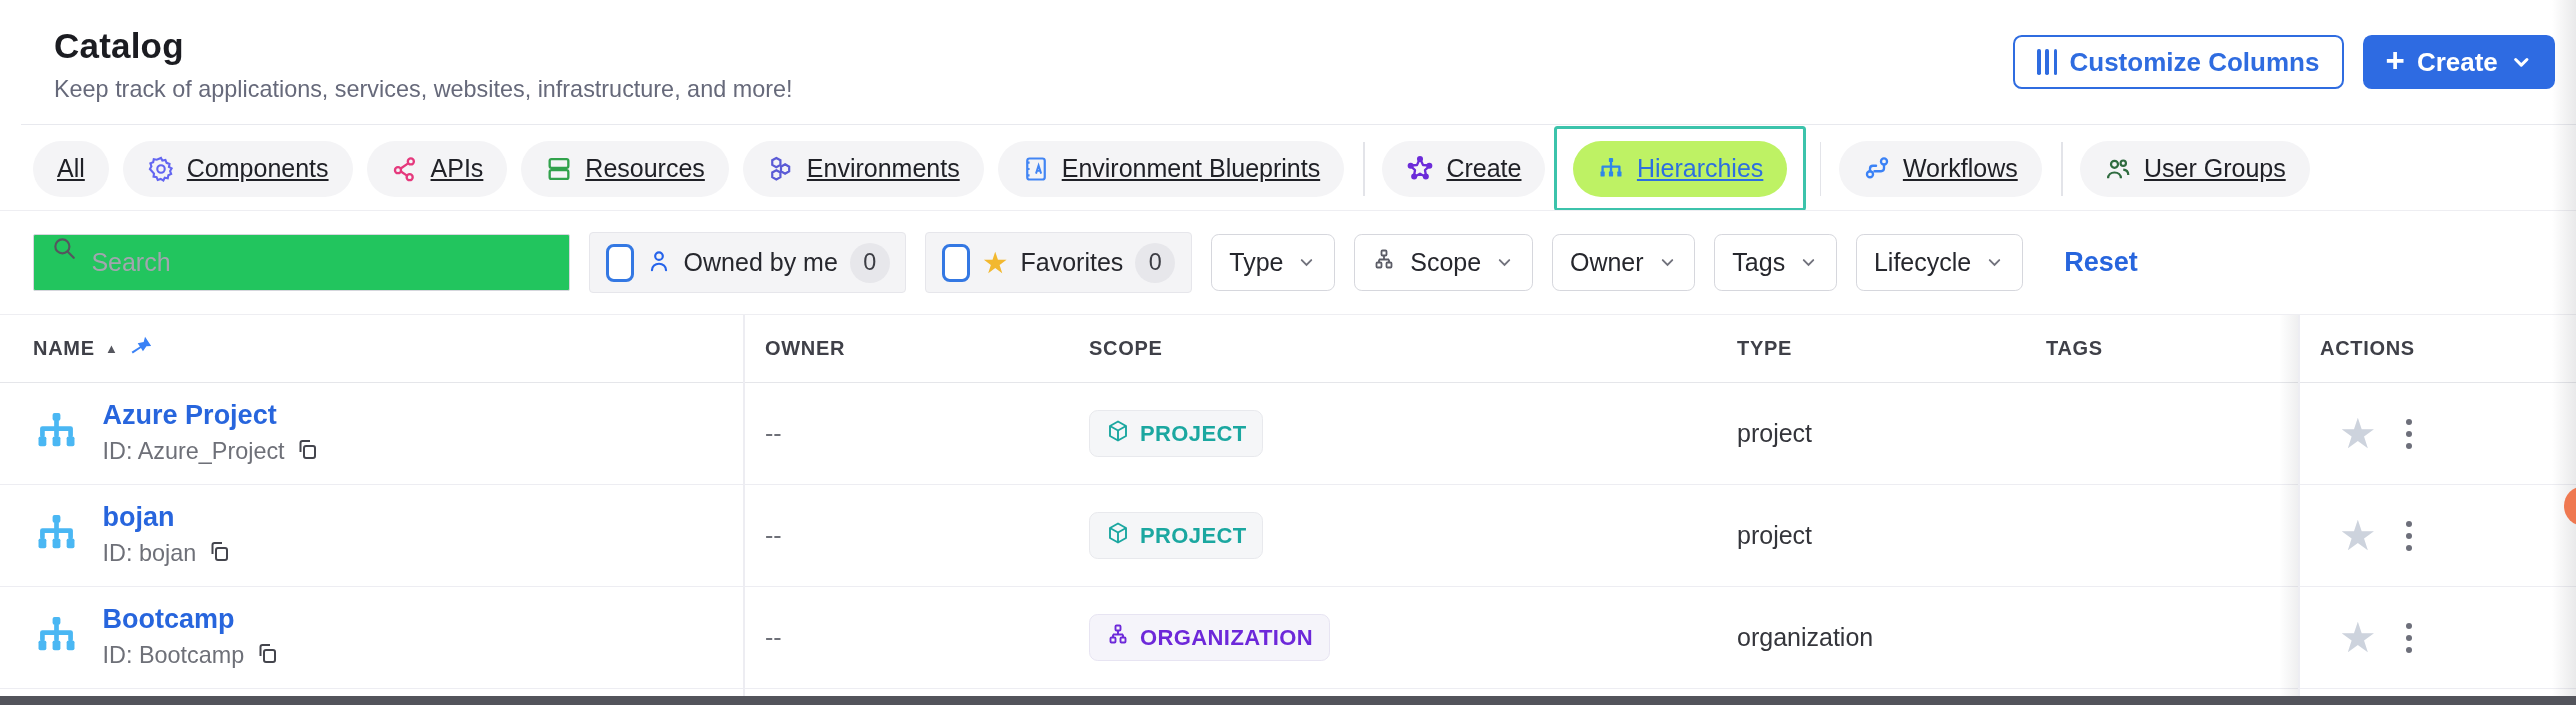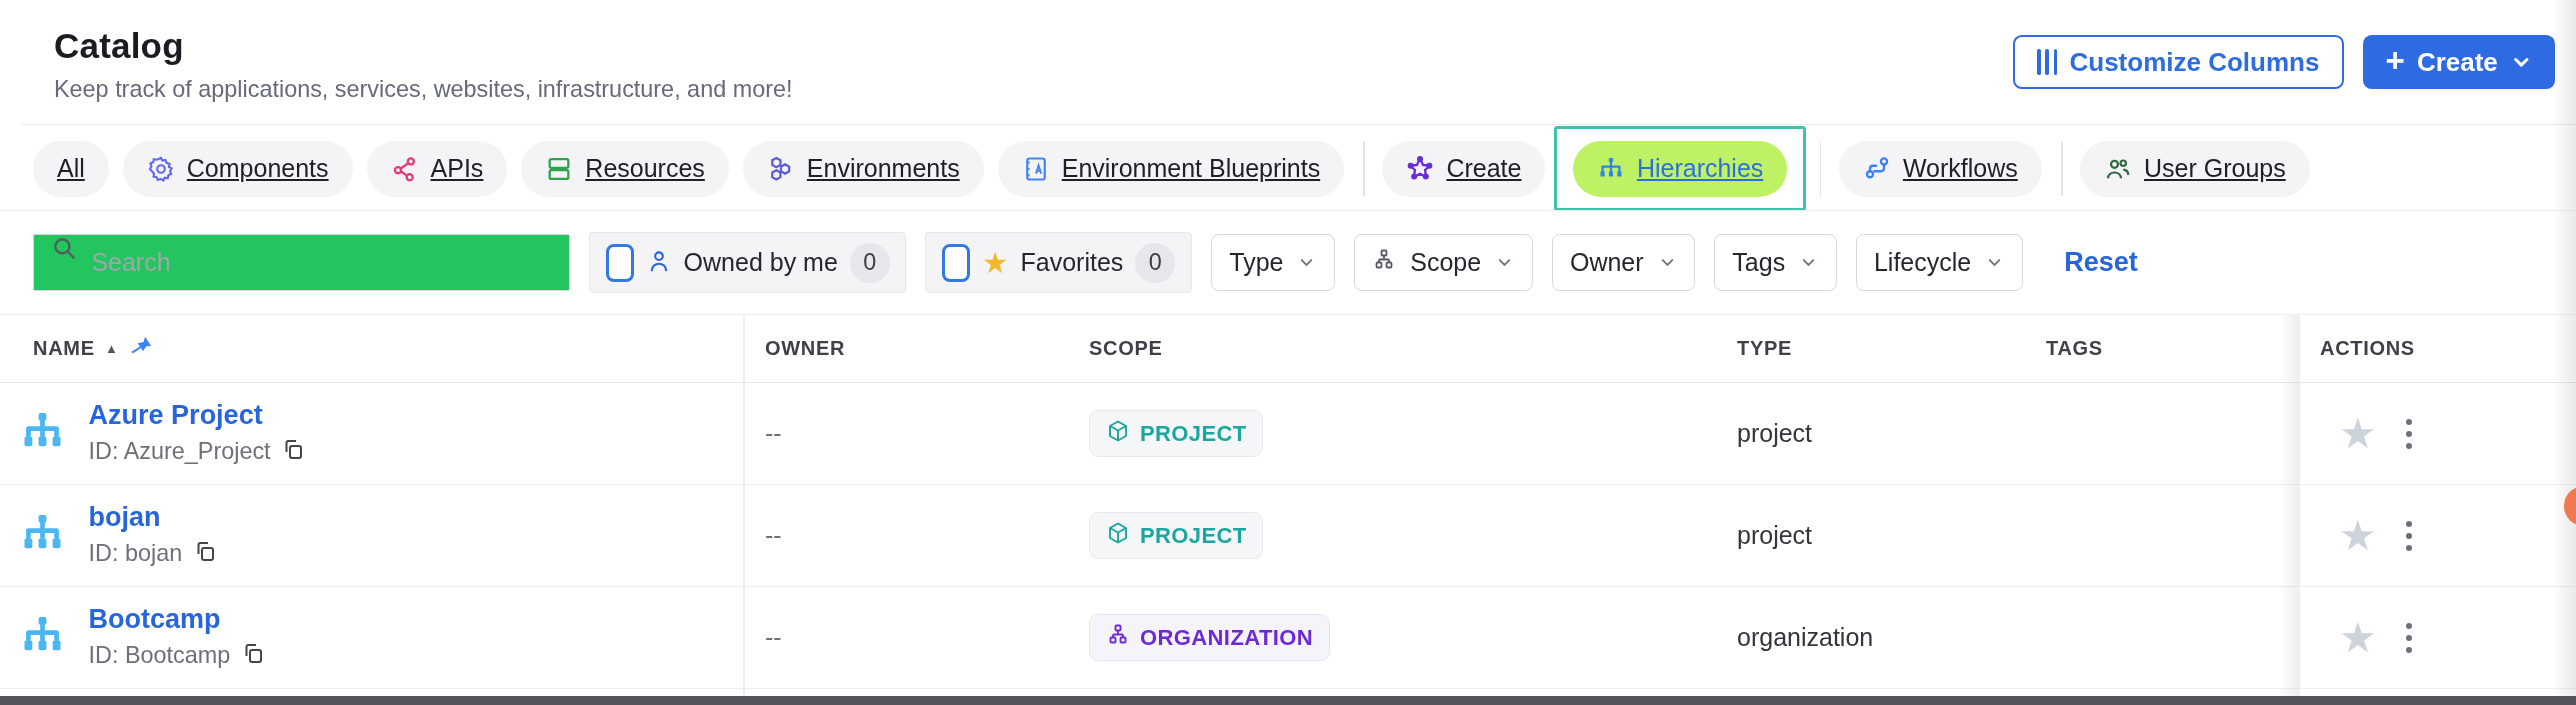--- a/index.html
+++ b/index.html
@@ -113,21 +113,21 @@
   .tgrid { display: grid; grid-template-columns: 744px 324px 648px 309px 274px 277px; align-items: center; }
   .thead { height: 68px; border-bottom: 1.7px solid #e5e6ea; }
   .th {
     font-size: 20px; font-weight: bold; letter-spacing: 0.7px; color: #3f4048;
     padding-left: 21px; display: flex; align-items: center; gap: 10.4px;
   }
   .th.first { padding-left: 33px; }
   .sort-arrow { font-size: 13px; color: #55565e; }
   .row { height: 102px; border-bottom: 1.7px solid #ededf2; background: #fff; }
   .cell { padding-left: 21px; display: flex; align-items: center; }
-  .cell.first { padding-left: 19px; gap: 22.6px; }
+  .cell.first { padding-left: 33px; gap: 22.6px; }
   .name-block { display: flex; flex-direction: column; gap: 5.2px; }
   .entity-name { font-size: 27px; font-weight: bold; color: #2765dd; cursor: pointer; }
   .entity-id { display: flex; align-items: center; gap: 10.4px; font-size: 23.4px; color: #6e7078; }
   .owner-val { font-size: 25px; color: #6e7078; }
   .type-val { font-size: 25px; color: #34353b; }
   .badge {
     display: inline-flex; align-items: center; gap: 10.4px;
     height: 47px; padding: 0 15.6px; border-radius: 8.7px;
     font-size: 22px; font-weight: bold; letter-spacing: 0.4px;
   }

